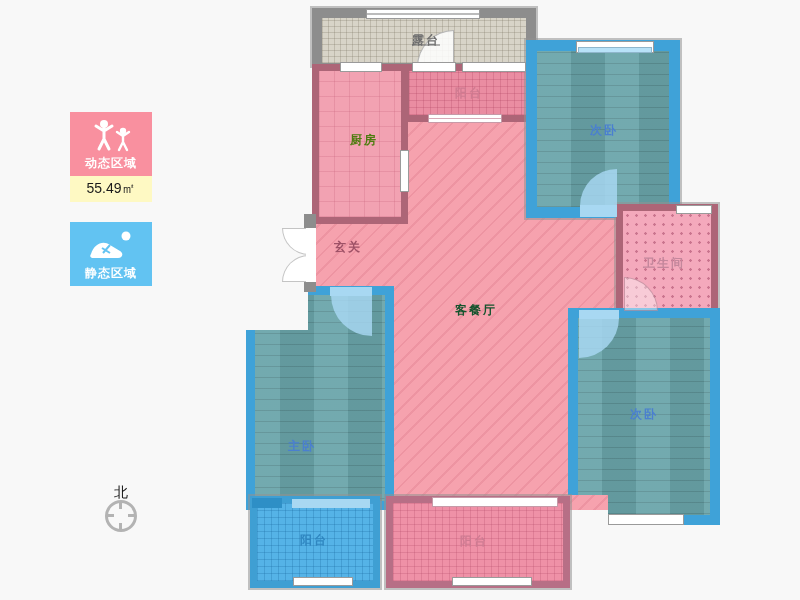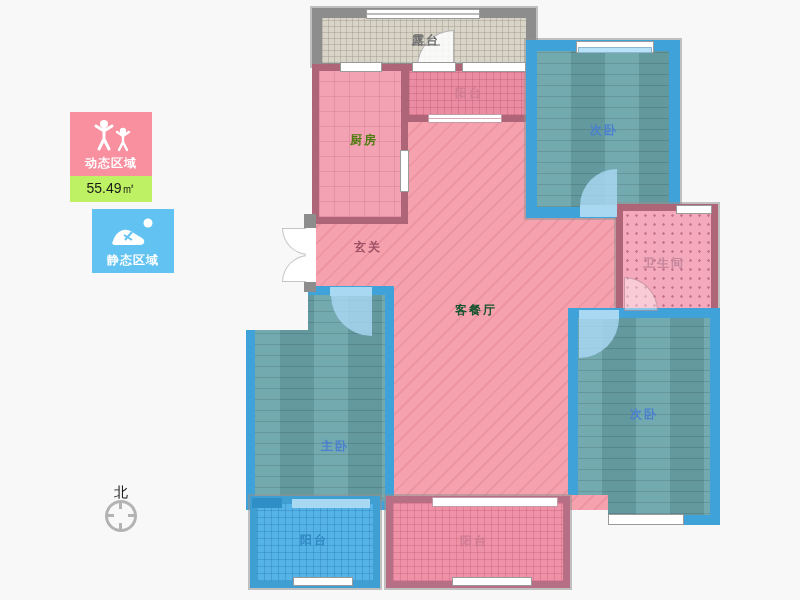--- a/index.html
+++ b/index.html
@@ -10,21 +10,21 @@
   }
   .abs{position:absolute;}
   
   .legend-box{
     width:82px;height:64px;display:flex;flex-direction:column;
     align-items:center;justify-content:flex-end;box-sizing:border-box;padding-bottom:4px;
   }
   .legend-box svg{position:absolute;top:6px;left:50%;transform:translateX(-50%);}
   .legend-label{color:#fff;font-size:12px;font-weight:bold;letter-spacing:1px;}
   .legend-value{
-    width:82px;height:26px;background:#bef264;color:#1a1a1a;
+    width:82px;height:26px;background:#fef9c3;color:#1a1a1a;
     display:flex;align-items:center;justify-content:center;font-size:14px;
   }
   
   .compass-circle{
     width:26px;height:26px;border:3px solid #b3b3b3;border-radius:50%;position:relative;
   }
   .compass-circle i{position:absolute;background:#b3b3b3;}
   .north-label{font-size:14px;color:#111;line-height:1;}
   
   .room{position:absolute;box-sizing:border-box;}
@@ -101,21 +101,21 @@
       <g stroke="#fff" stroke-width="2.4" fill="none" stroke-linecap="round">
         <circle cx="35" cy="13" r="3.2" fill="#fff" stroke="none"></circle>
         <path d="M35 16 v8 M35 24 l-4 8 M35 24 l4 8 M35 18 l-6 -4 M35 18 l6 -4"></path>
       </g>
     </svg>
     <span class="legend-label">动态区域</span>
   </div>
   <div class="legend-value">55.49㎡</div>
 </div>
 
-<div class="abs" style="left:70px;top:209px;margin-left:22px;">
+<div class="abs" style="left:70px;top:222px;">
   <div class="legend-box" style="background:#62c3f2;">
     <svg width="52" height="36" viewBox="0 0 52 36">
       <circle cx="41" cy="8" r="4.5" fill="#fff"></circle>
       <path d="M6 26 c3 -10 12 -14 19 -9 l10 6 c4 2.5 2.5 7 -2 7 l-24 0 c-4 0 -4.5 -2 -3 -4 z" fill="#fff"></path>
       <path d="M17 20 l8 5 M25 17 l-7 8" stroke="#62c3f2" stroke-width="2" fill="none"></path>
     </svg>
     <span class="legend-label">静态区域</span>
   </div>
 </div>
 
@@ -188,20 +188,20 @@
   <div class="wallpiece" style="left:304px;top:214px;width:12px;height:14px;"></div>
   <div class="wallpiece" style="left:304px;top:282px;width:12px;height:10px;"></div>
   <div class="abs" style="left:306px;top:228px;width:10px;height:54px;background:#fff;z-index:6;"></div>
   <div class="arc" style="left:282px;top:228px;width:27px;height:27px;border-radius:0 0 0 100%;background:#fff;border:1px solid #c4c4c4;"></div>
   <div class="arc" style="left:282px;top:255px;width:27px;height:27px;border-radius:100% 0 0 0;background:#fff;border:1px solid #c4c4c4;"></div>
 
   <span class="room-label" style="left:426px;top:40px;color:#6e6e6e;text-decoration:underline;">露台</span>
   <span class="room-label" style="left:364px;top:140px;color:#4d7c0f;">厨房</span>
   <span class="room-label" style="left:469px;top:93px;color:#cf7b91;">阳台</span>
   <span class="room-label" style="left:604px;top:130px;color:#4a7fd0;">次卧</span>
-  <span class="room-label" style="left:348px;top:247px;color:#9e5166;margin-left:20px;">玄关</span>
+  <span class="room-label" style="left:348px;top:247px;color:#9e5166;">玄关</span>
   <span class="room-label" style="left:476px;top:310px;color:#14532d;">客餐厅</span>
   <span class="room-label" style="left:664px;top:263px;color:#c4879c;">卫生间</span>
-  <span class="room-label" style="left:335px;top:446px;color:#4a7fd0;">主卧</span>
+  <span class="room-label" style="left:302px;top:446px;color:#4a7fd0;">主卧</span>
   <span class="room-label" style="left:644px;top:414px;color:#4a7fd0;">次卧</span>
   <span class="room-label" style="left:314px;top:540px;color:#2f86c0;">阳台</span>
   <span class="room-label" style="left:474px;top:541px;color:#ce7b92;">阳台</span>
 </div>
 
 </body></html>

